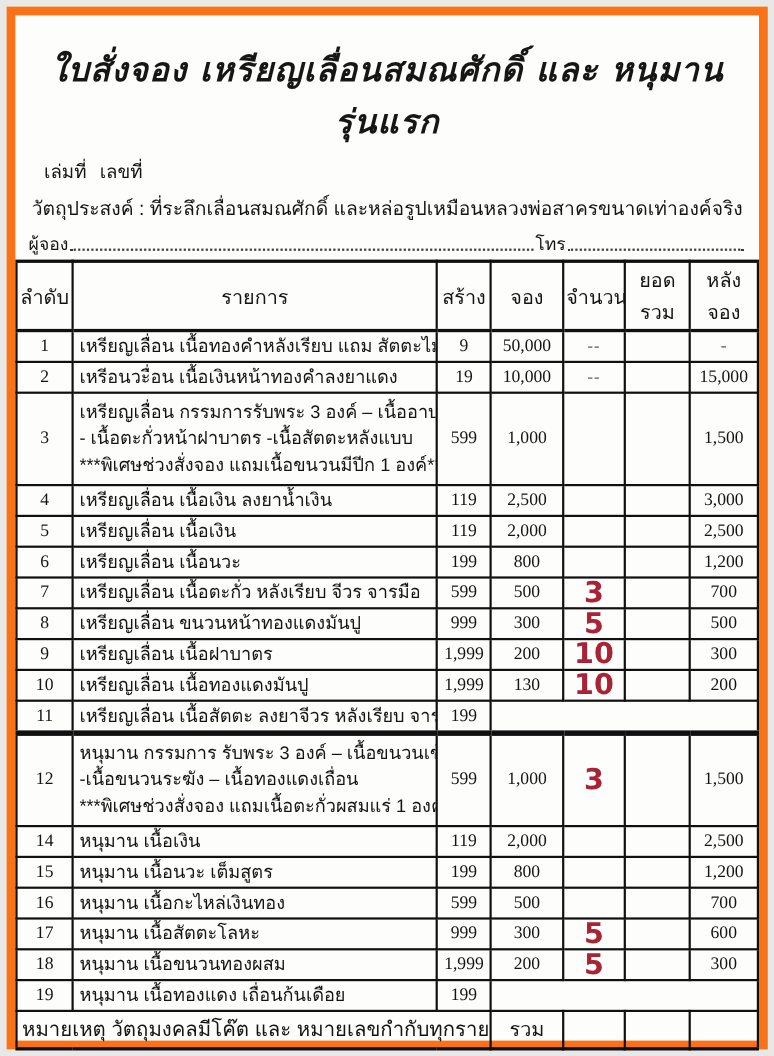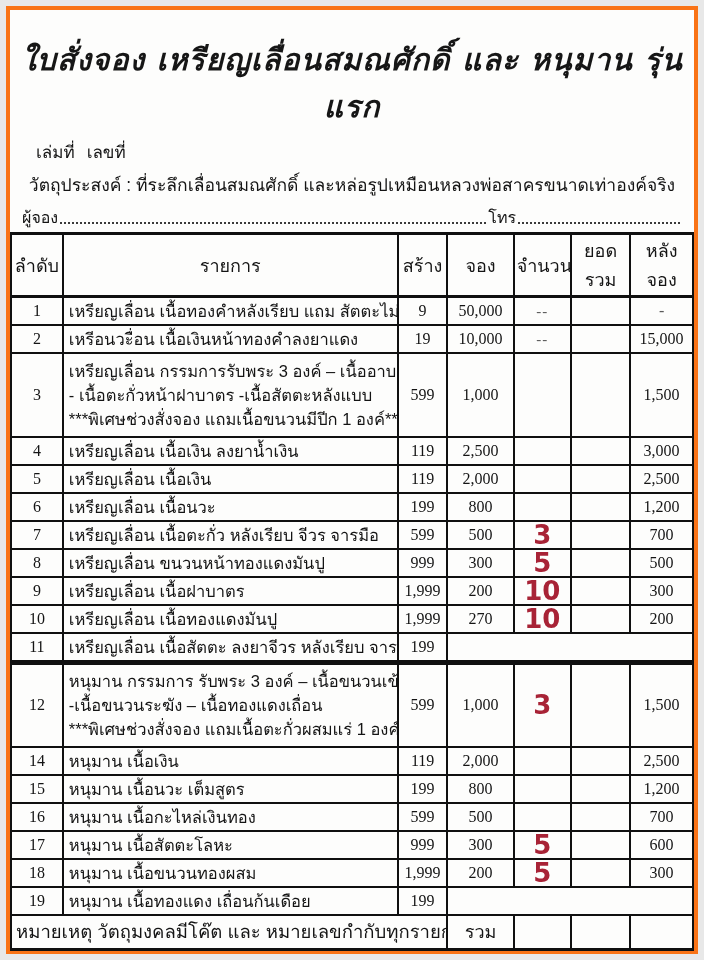--- a/index.html
+++ b/index.html
@@ -1,19 +1,19 @@
 <!DOCTYPE html>
 <html lang="th"><head>
 <meta charset="utf-8">
 <style>
   html,body{margin:0;padding:0;background:#e8e8e8;}
   body{width:704px;height:960px;overflow:hidden;}
   .page{
     box-sizing:border-box;width:692px;height:948px;margin:6px;
-    background:#fdfdfc;border:4px solid #f97316;color:#141414;
+    background:#fdfdfc;border:8px solid #f97316;color:#141414;
     font-family:"Liberation Sans",sans-serif;position:relative;
   }
   
   .hdr{padding:14px 10px 0 10px;}
   .title{
     text-align:center;font-family:"DejaVu Serif",serif;font-style:italic;
     font-weight:bold;font-size:30px;letter-spacing:1px;padding:12px 0 6px 0;
     color:#161616;
   }
   .sub-row{display:flex;align-items:flex-end;padding:2px 4px;}
@@ -196,21 +196,21 @@
           <td class="cell-qty"><span class="qty-red">10</span></td>
           <td class="cell-num"></td>
           <td class="cell-num">300</td>
         </tr>
         <tr>
           <td class="cell-no">10</td>
           <td class="cell-item">
             <div>เหรียญเลื่อน เนื้อทองแดงมันปู</div>
           </td>
           <td class="cell-num">1,999</td>
-          <td class="cell-num">270</td>
+          <td class="cell-num">130</td>
           <td class="cell-qty"><span class="qty-red">10</span></td>
           <td class="cell-num"></td>
           <td class="cell-num">200</td>
         </tr>
         <tr>
           <td class="cell-no">11</td>
           <td class="cell-item">
             <div>เหรียญเลื่อน เนื้อสัตตะ ลงยาจีวร หลังเรียบ จารมือ</div>
           </td>
           <td class="cell-num">199</td>

